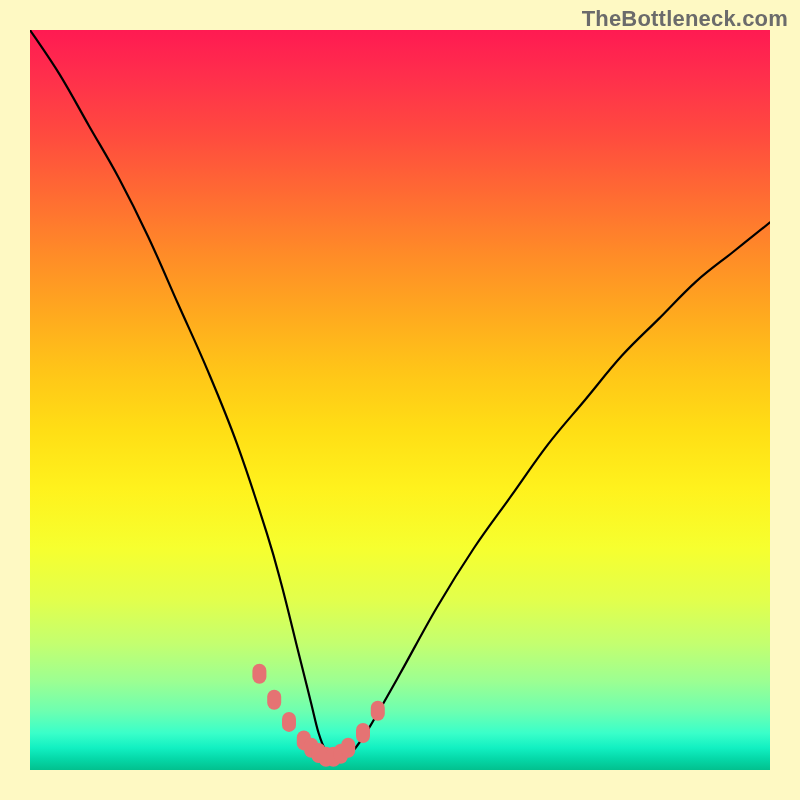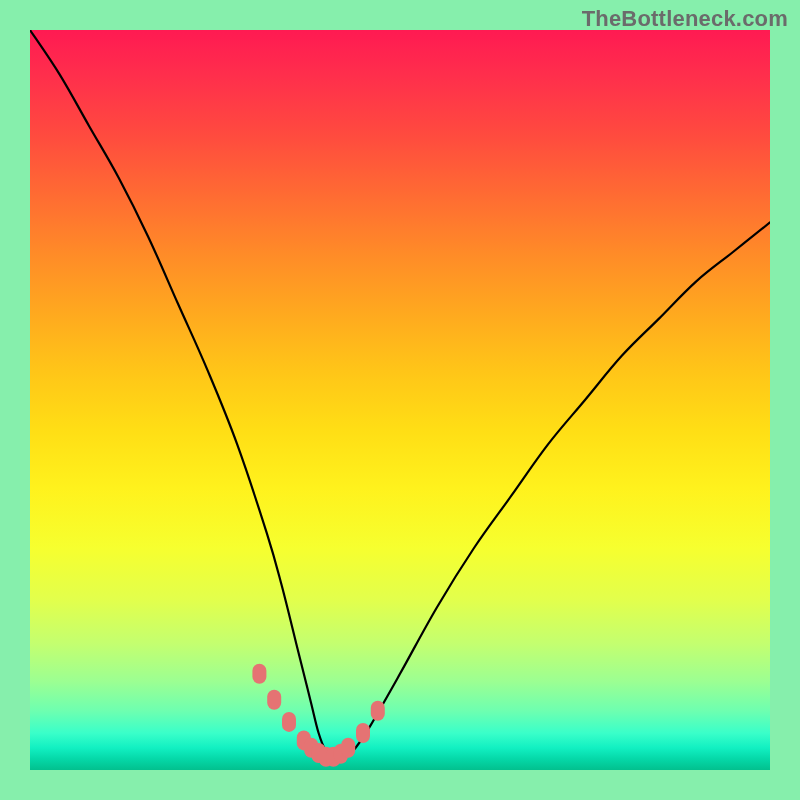--- a/index.html
+++ b/index.html
@@ -7,21 +7,21 @@
     padding: 0;
     width: 800px;
     height: 800px;
     background: #000;
     overflow: hidden;
     font-family: Arial, Helvetica, sans-serif;
   }
   .frame {
     position: absolute;
     inset: 0;
-    background: #86efac;
+    background: #fef9c3;
   }
   .plot-area {
     position: absolute;
     left: 30px;
     top: 30px;
     width: 740px;
     height: 740px;
     
     background: linear-gradient(to bottom,
       #ff1a52 0%,

